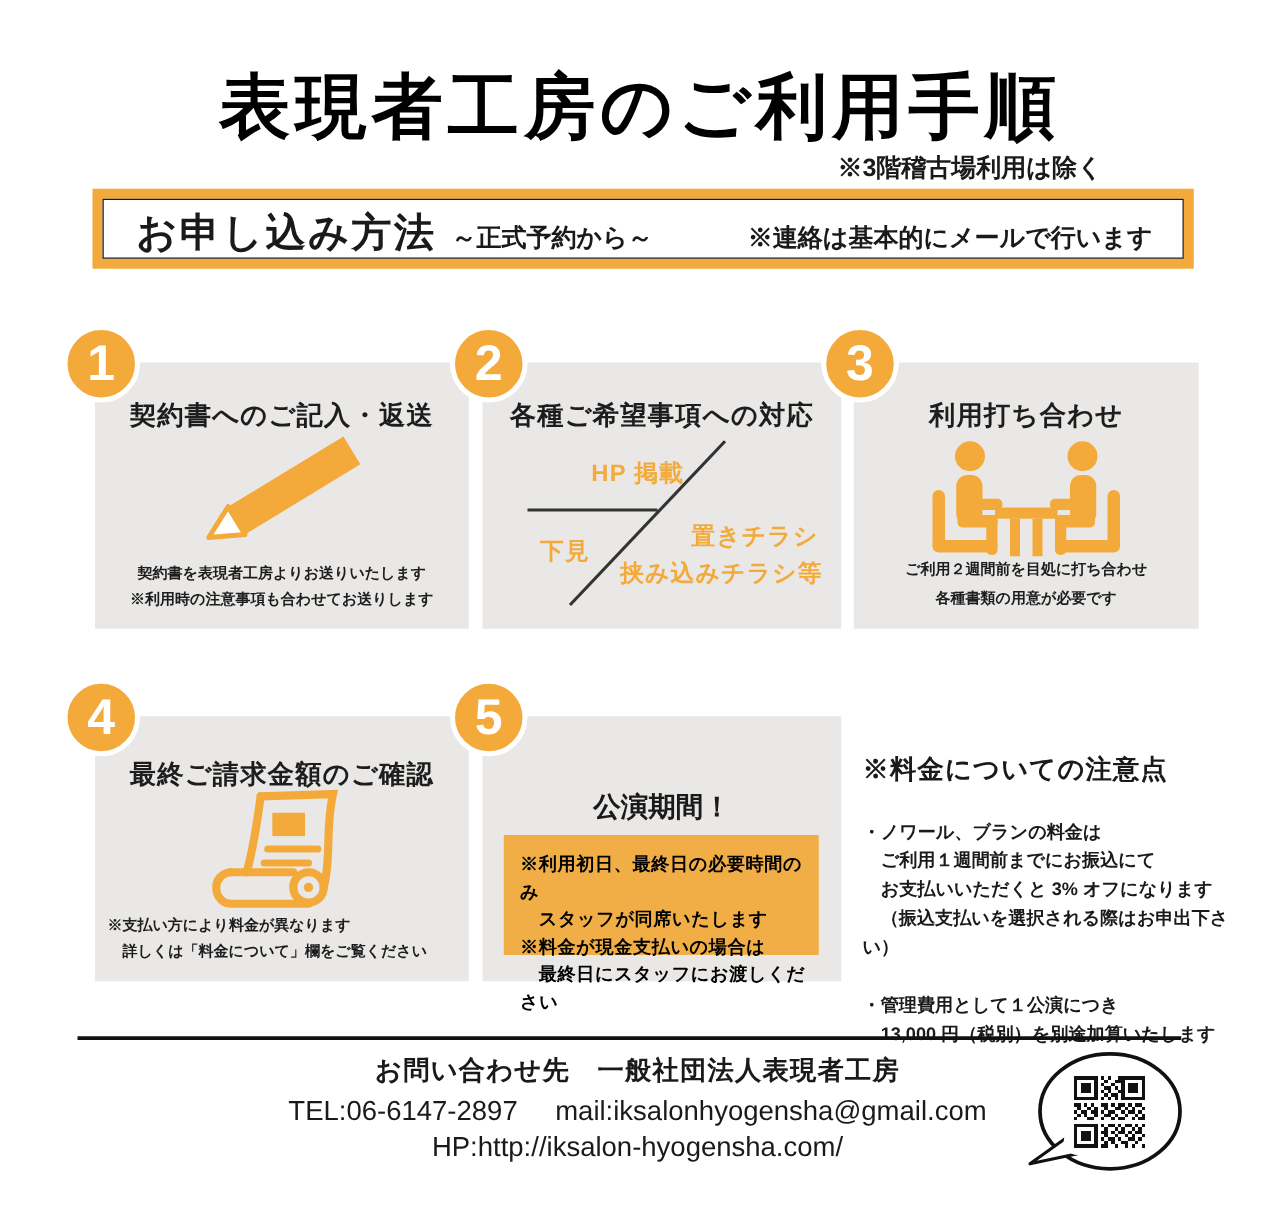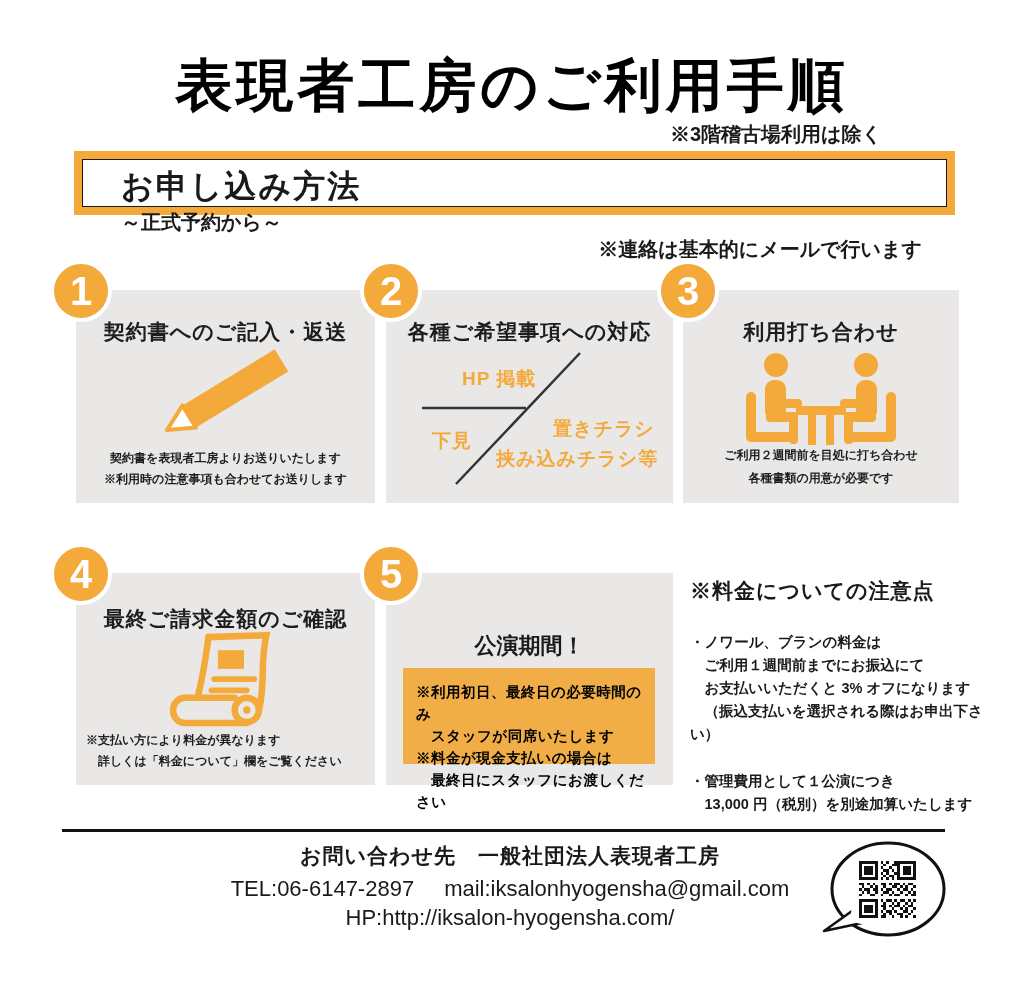--- a/index.html
+++ b/index.html
@@ -6,21 +6,21 @@
   body { background:#ffffff; font-family:"Liberation Sans", sans-serif; }
   .page { position:relative; width:1024px; height:984px; background:#fff; overflow:hidden; color:#1a1a1a; }
 
   .main-title { position:absolute; top:48px; left:0; width:100%; text-align:center;
                 font-size:57px; font-weight:700; letter-spacing:4px; color:#000000; }
   .main-title-note { position:absolute; top:121px; right:142px; font-size:20px; font-weight:700; }
 
   .apply-box { position:absolute; left:74px; top:151px; width:881px; height:64px;
                background:#F3AA3A; padding:8px; }
   .apply-inner { width:100%; height:100%; background:#fff; border:1px solid #1a1a1a;
-                 display:flex; align-items:baseline; padding:5px 24px 0 26px;flex-direction:column; }
+                 display:flex; align-items:baseline; padding:5px 24px 0 26px; }
   .apply-title { font-size:32px; font-weight:700; letter-spacing:2px; }
   .apply-sub { font-size:20px; font-weight:700; margin-left:12px; }
   .apply-note { font-size:20px; font-weight:700; margin-left:auto; }
 
   .card { position:absolute; background:#E9E8E6; }
   .badge { position:absolute; left:-26px; top:-30px; width:62px; height:62px; border-radius:50%;
            background:#F3AA3A; border:4px solid #fff; display:flex; align-items:center;
            justify-content:center; color:#fff; font-size:40px; font-weight:700; }
   .card-title { position:relative; text-align:center; font-size:21px; font-weight:700;
                 color:#1d1d1d; letter-spacing:1px; margin-top:28px; }
@@ -31,21 +31,21 @@
 
   .branch-label { position:absolute; color:#F3AA3A; font-weight:700; font-size:19px; letter-spacing:1px; }
 
   .stage-title { position:absolute; top:58px; left:0; width:100%; text-align:center;
                  font-size:22px; font-weight:700; }
   .highlight-box { position:absolute; left:17px; top:95px; width:252px; height:96px;
                    background:#F1AE47; color:#000000; font-size:14.5px; font-weight:700;
                    line-height:22px; padding:13px 0 0 13px; letter-spacing:0.5px; }
 
   .price-notes { position:absolute; left:690px; top:577px; width:312px; }
-  .price-notes-title { font-size:21px; font-weight:700; letter-spacing:1px; }
+  .price-notes-title { font-size:21px; font-weight:700; letter-spacing:1px;margin-top:24px; }
   .price-note-block { margin-top:24px; font-size:14.5px; font-weight:700; line-height:23px; }
 
   .footer-rule { position:absolute; left:62px; top:829px; width:883px; height:3px; background:#111; }
   .footer-text { position:absolute; left:82px; top:842px; width:856px; text-align:center; }
   .footer-line1 { font-size:21px; font-weight:700; letter-spacing:1px; }
   .footer-line2 { font-size:22px; font-weight:400; margin-top:6px; }
   .footer-line2 .tel { margin-right:30px; }
   .footer-line3 { font-size:22px; font-weight:400; margin-top:3px; }
 
   .qr-bubble { position:absolute; left:822px; top:839px; }
@@ -85,21 +85,21 @@
 
   <div class="card" style="left:386px; top:290px; width:287px; height:213px;">
     <div class="badge">
         <span>2</span>
       </div>
     <div class="card-title">各種ご希望事項への対応</div>
     <svg class="card-art" style="left:0; top:0;" width="287" height="213" viewBox="0 0 287 213">
       <line x1="194" y1="63" x2="70" y2="194" stroke="#333" stroke-width="2.5"></line>
       <line x1="36" y1="118" x2="140" y2="118" stroke="#333" stroke-width="2.5"></line>
     </svg>
-    <span class="branch-label" style="left:76px; top:76px;text-align:right;">HP 掲載</span>
+    <span class="branch-label" style="left:87px; top:76px;text-align:right;">HP 掲載</span>
     <span class="branch-label" style="left:46px; top:138px;">下見</span>
     <span class="branch-label" style="left:167px; top:126px;">置きチラシ</span>
     <span class="branch-label" style="left:110px; top:156px;">挟み込みチラシ等</span>
   </div>
 
   <div class="card" style="left:683px; top:290px; width:276px; height:213px;">
     <div class="badge">
         <span>3</span>
       </div>
     <div class="card-title">利用打ち合わせ</div>

